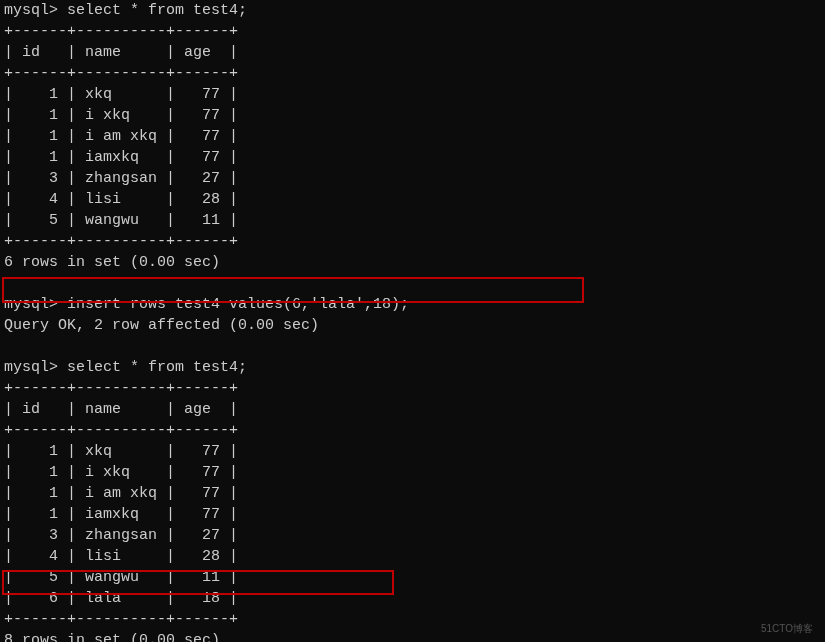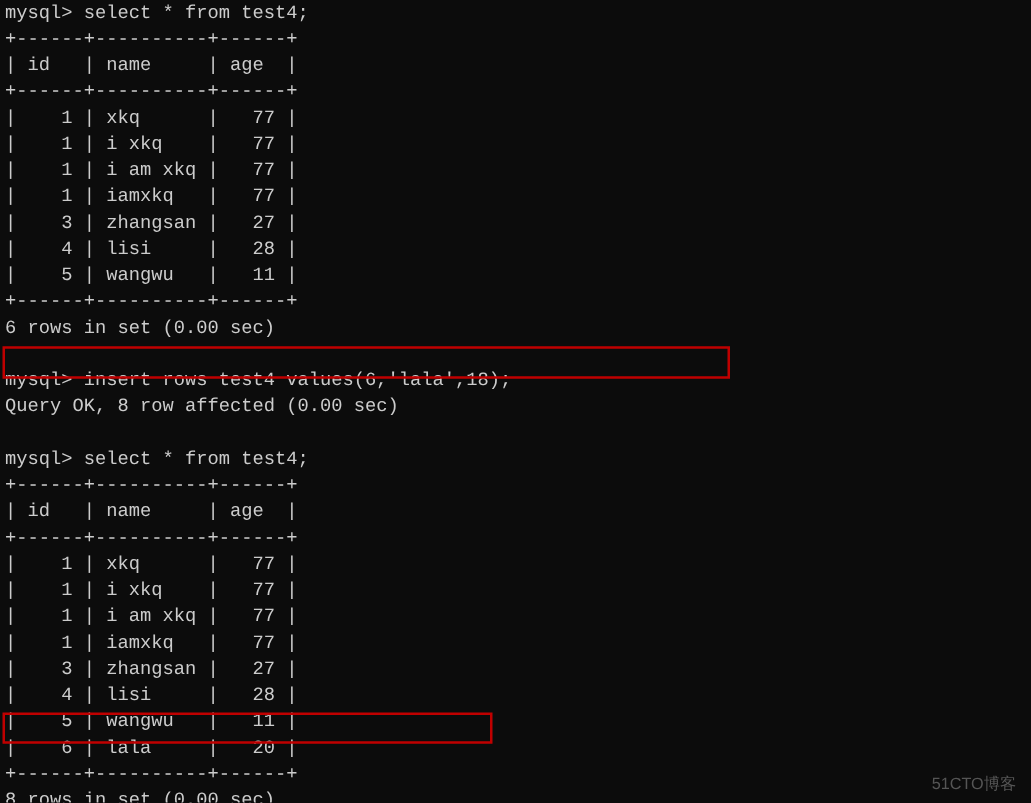--- a/index.html
+++ b/index.html
@@ -27,21 +27,21 @@
   .highlight-box {
     position: absolute;
     border: 2px solid #c00000;
     pointer-events: none;
   }
   .watermark {
     position: absolute;
     right: 12px;
     bottom: 6px;
     color: #555;
-    font-size: 13px;
+    font-size: 10px;
     font-family: sans-serif;
   }
 </style>
 </head>
 <body>
 
 <div class="terminal">
 <pre><span>mysql&gt;</span> <span>select * from test4;</span>
 <span>+------+----------+------+</span>
 <span>| id   | name     | age  |</span>
@@ -50,34 +50,34 @@
 <span>|    1 | i xkq    |   77 |</span>
 <span>|    1 | i am xkq |   77 |</span>
 <span>|    1 | iamxkq   |   77 |</span>
 <span>|    3 | zhangsan |   27 |</span>
 <span>|    4 | lisi     |   28 |</span>
 <span>|    5 | wangwu   |   11 |</span>
 <span>+------+----------+------+</span>
 <span>6 rows in set (0.00 sec)</span>
 
 <span>mysql&gt;</span> <span>insert rows test4 values(6,'lala',18);</span>
-<span>Query OK, 8 row affected (0.00 sec)</span>
+<span>Query OK, 2 row affected (0.00 sec)</span>
 
 <span>mysql&gt;</span> <span>select * from test4;</span>
 <span>+------+----------+------+</span>
 <span>| id   | name     | age  |</span>
 <span>+------+----------+------+</span>
 <span>|    1 | xkq      |   77 |</span>
 <span>|    1 | i xkq    |   77 |</span>
 <span>|    1 | i am xkq |   77 |</span>
 <span>|    1 | iamxkq   |   77 |</span>
 <span>|    3 | zhangsan |   27 |</span>
 <span>|    4 | lisi     |   28 |</span>
 <span>|    5 | wangwu   |   11 |</span>
-<span>|    6 | lala     |   20 |</span>
+<span>|    6 | lala     |   18 |</span>
 <span>+------+----------+------+</span>
 <span>8 rows in set (0.00 sec)</span></pre>
 
   <div class="highlight-box" style="left:2px; top:277px; width:578px; height:22px;"></div>
   <div class="highlight-box" style="left:2px; top:570px; width:388px; height:21px;"></div>
 </div>
 
 <div class="watermark">51CTO博客</div>
 
 </body></html>

